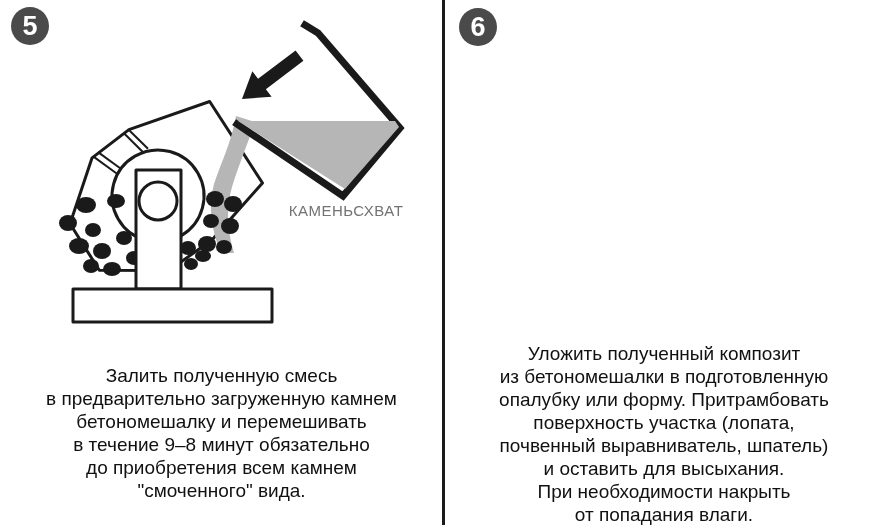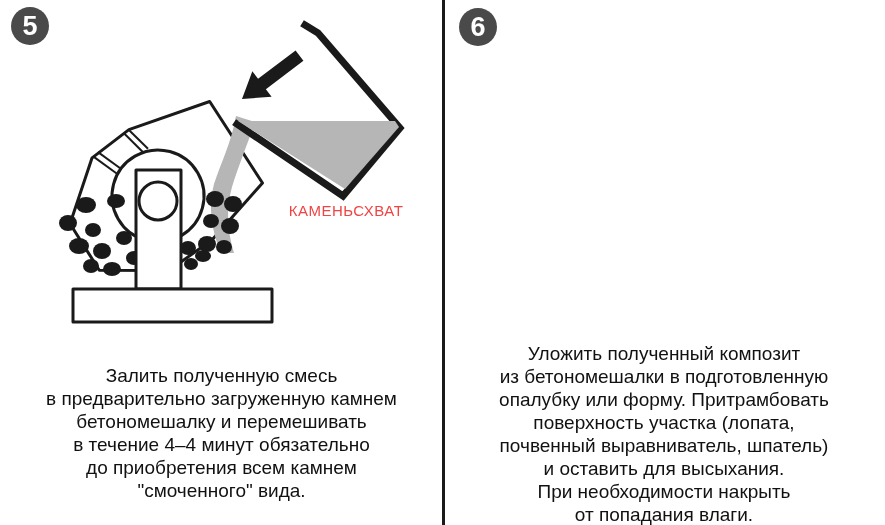--- a/index.html
+++ b/index.html
@@ -26,21 +26,21 @@
     position:absolute;width:38px;height:38px;border-radius:50%;
     background:var(--badge);color:#fff;
     display:flex;align-items:center;justify-content:center;
     font-size:27px;font-weight:bold;line-height:1;
   }
   #badge5{left:11px;top:7px;}
   #badge6{left:459px;top:8px;}
   .illustration{position:absolute;left:0;top:0;}
   .bucket-label{
     position:absolute;left:280px;top:202px;width:132px;
-    text-align:center;font-size:15px;letter-spacing:0.5px;color:#ef4444;
+    text-align:center;font-size:15px;letter-spacing:0.5px;color:#737373;
   }
   .caption{
     position:absolute;text-align:center;
     font-size:19px;line-height:23px;color:#111;
     white-space:pre-line;
   }
   #cap5{left:0;top:341px;width:443px;}
   #cap6{left:443px;top:319px;width:442px;}
   
   .outline{fill:#fff;stroke:var(--ink);stroke-width:3;stroke-linejoin:round;}
@@ -107,21 +107,21 @@
   <div class="badge" id="badge5">
     <span>5</span>
   </div>
 
   <div class="bucket-label">КАМЕНЬСХВАТ</div>
 
   <div class="caption" id="cap5">
     <div>Залить полученную смесь
 в предварительно загруженную камнем
 бетономешалку и перемешивать
-в течение 4–4 минут обязательно
+в течение 9–8 минут обязательно
 до приобретения всем камнем
 "смоченного" вида.</div>
     
   </div>
 </div>
 
 <div class="divider"></div>
 
 <div class="panel" id="panel6">
   

